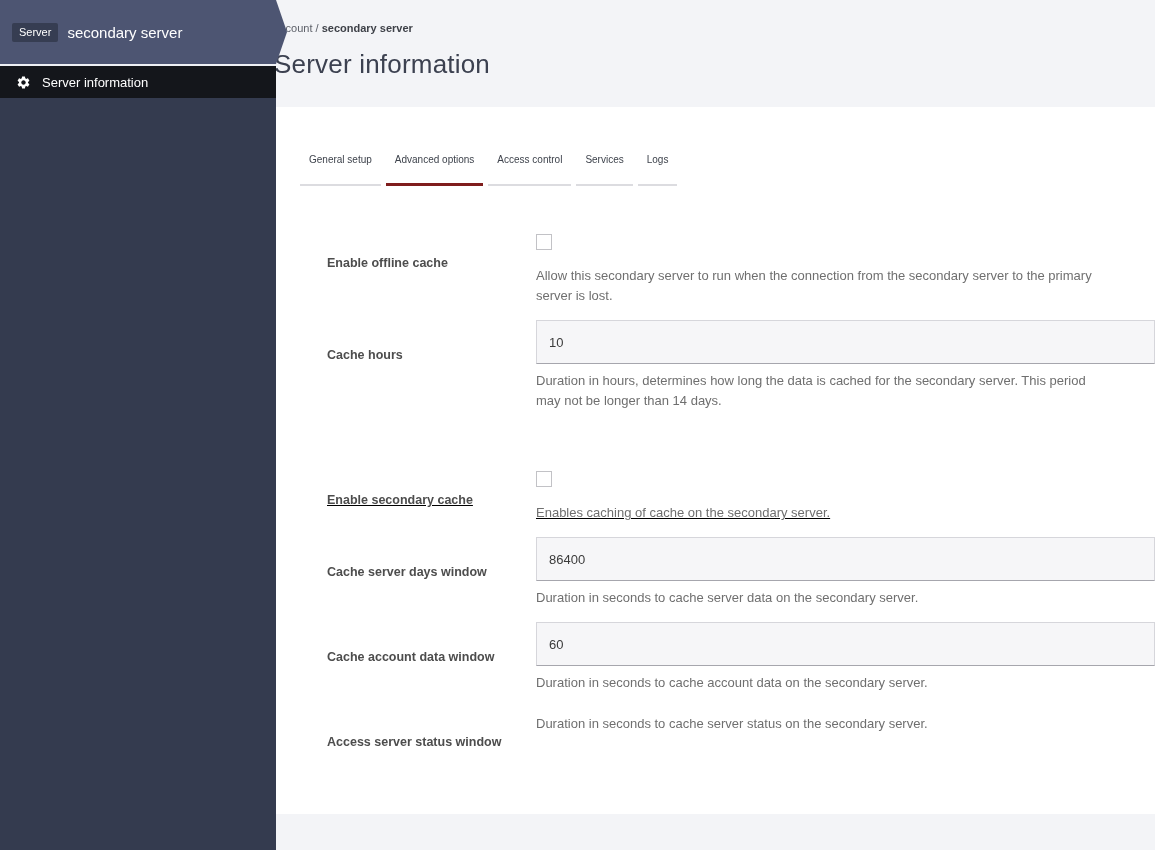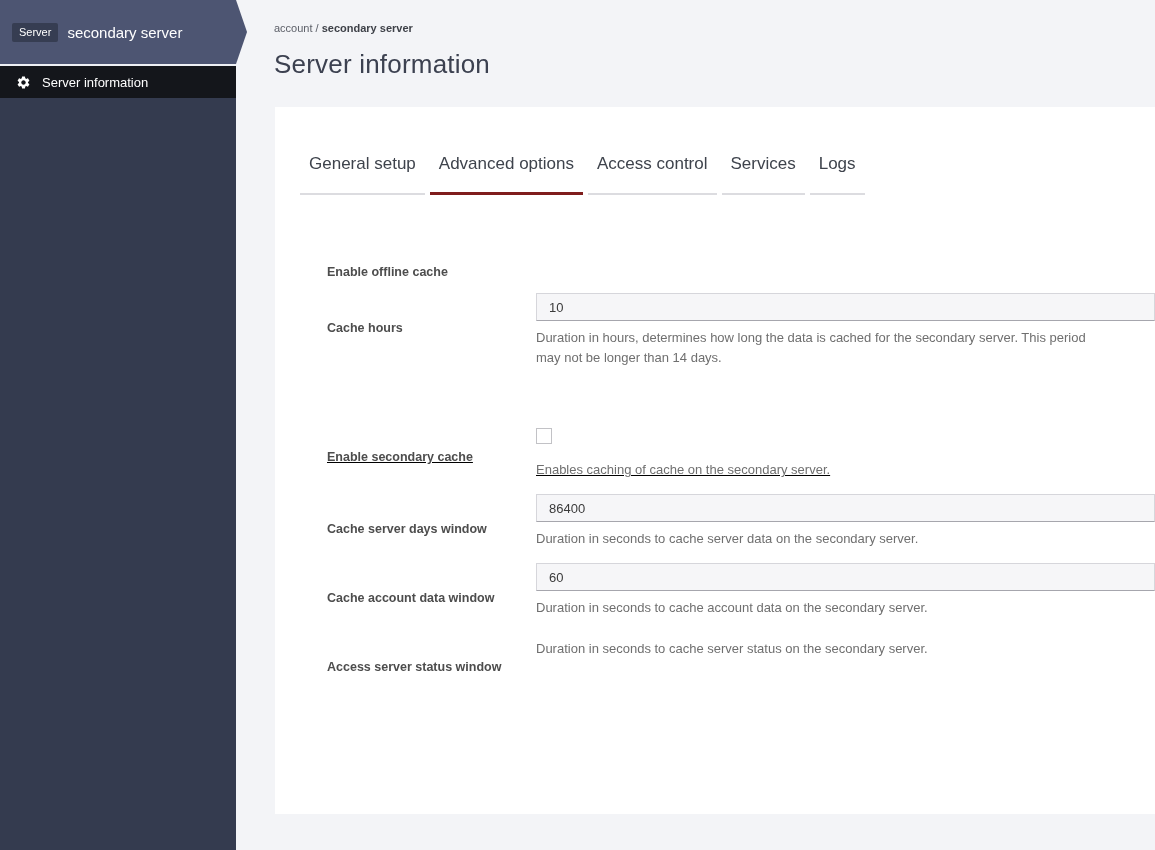--- a/index.html
+++ b/index.html
@@ -6,21 +6,21 @@
   html, body { width: 1155px; height: 850px; overflow: hidden; }
   body {
     font-family: "Liberation Sans", "DejaVu Sans", sans-serif;
     background: #f3f4f7;
     position: relative;
   }
 
   
   .sidebar {
     position: absolute; left: 0; top: 0; bottom: 0;
-    width: 236px; background: #343b4f; z-index: 2;
+    width: 276px; background: #343b4f; z-index: 2;
   }
   .sb-header {
     position: relative; height: 64px; background: #4d5572;
     display: flex; align-items: center; padding-left: 12px;
   }
   .sb-header::after {
     content: ""; position: absolute; right: -11px; top: 0;
     border-top: 32px solid transparent;
     border-bottom: 32px solid transparent;
     border-left: 11px solid #4d5572;
@@ -50,21 +50,21 @@
   
   .card {
     margin: 27px 0 0 39px; background: #ffffff;
     height: 707px; width: calc(100% - 39px);
     padding-top: 42px;
   }
 
   
   .tabs { margin-left: 25px; display: flex; }
   .tab {
-    font-size: 17px; color: #3e434c; padding: 5px 9px 10px 9px;
+    font-size: 10px; color: #3e434c; padding: 5px 9px 10px 9px;
     margin-right: 5px; border-bottom: 2px solid #dcdce0;
     cursor: pointer; white-space: nowrap;
   }
   .tab.active { border-bottom: 3px solid #7f1d1d; padding-bottom: 18px; }
 
   
   .form { margin-top: 48px; padding-left: 52px; }
   .row { display: grid; grid-template-columns: 209px 1fr; }
   .row + .row { margin-top: 14px; }
   .row.section-gap { margin-top: 60px; text-decoration: underline; }
@@ -72,21 +72,21 @@
     font-size: 12.5px; font-weight: 700; color: #4d4d4d; padding-right: 20px;
   }
   .label.cb  { padding-top: 22px; }
   .label.txt { padding-top: 28px; }
   .checkbox {
     display: inline-block; width: 16px; height: 16px;
     background: #ffffff; border: 1px solid #c2c2c6; margin-bottom: 5px;
     cursor: pointer;
   }
   .input {
-    display: block; width: 100%; height: 28px;
+    display: block; width: 100%; height: 44px;
     background: #f6f6f8; border: 1px solid #d6d6db;
     border-bottom-color: #a6a6ad;
     font-family: "Liberation Sans", "DejaVu Sans", sans-serif;
     font-size: 13px; color: #3b3b3b; padding: 0 12px;
   }
   .help {
     font-size: 13px; color: #6f6f6f; line-height: 20px; margin-top: 7px;
     max-width: 560px;
   }
 </style>
@@ -121,20 +121,24 @@
       <div class="tab active">Advanced options</div>
       <div class="tab">Access control</div>
       <div class="tab">Services</div>
       <div class="tab">Logs</div>
     </div>
 
     <div class="form">
 
       <div class="row">
         <div class="label cb">Enable offline cache</div>
+        <div class="control">
+          <span class="checkbox"></span>
+          <div class="help">Allow this secondary server to run when the connection from the secondary server to the primary server is lost.</div>
+        </div>
       </div>
 
       <div class="row">
         <div class="label txt">Cache hours</div>
         <div class="control">
           <input type="text" class="input" value="10" style="">
           <div class="help">Duration in hours, determines how long the data is cached for the secondary server. This period may not be longer than 14 days.</div>
         </div>
       </div>
 

